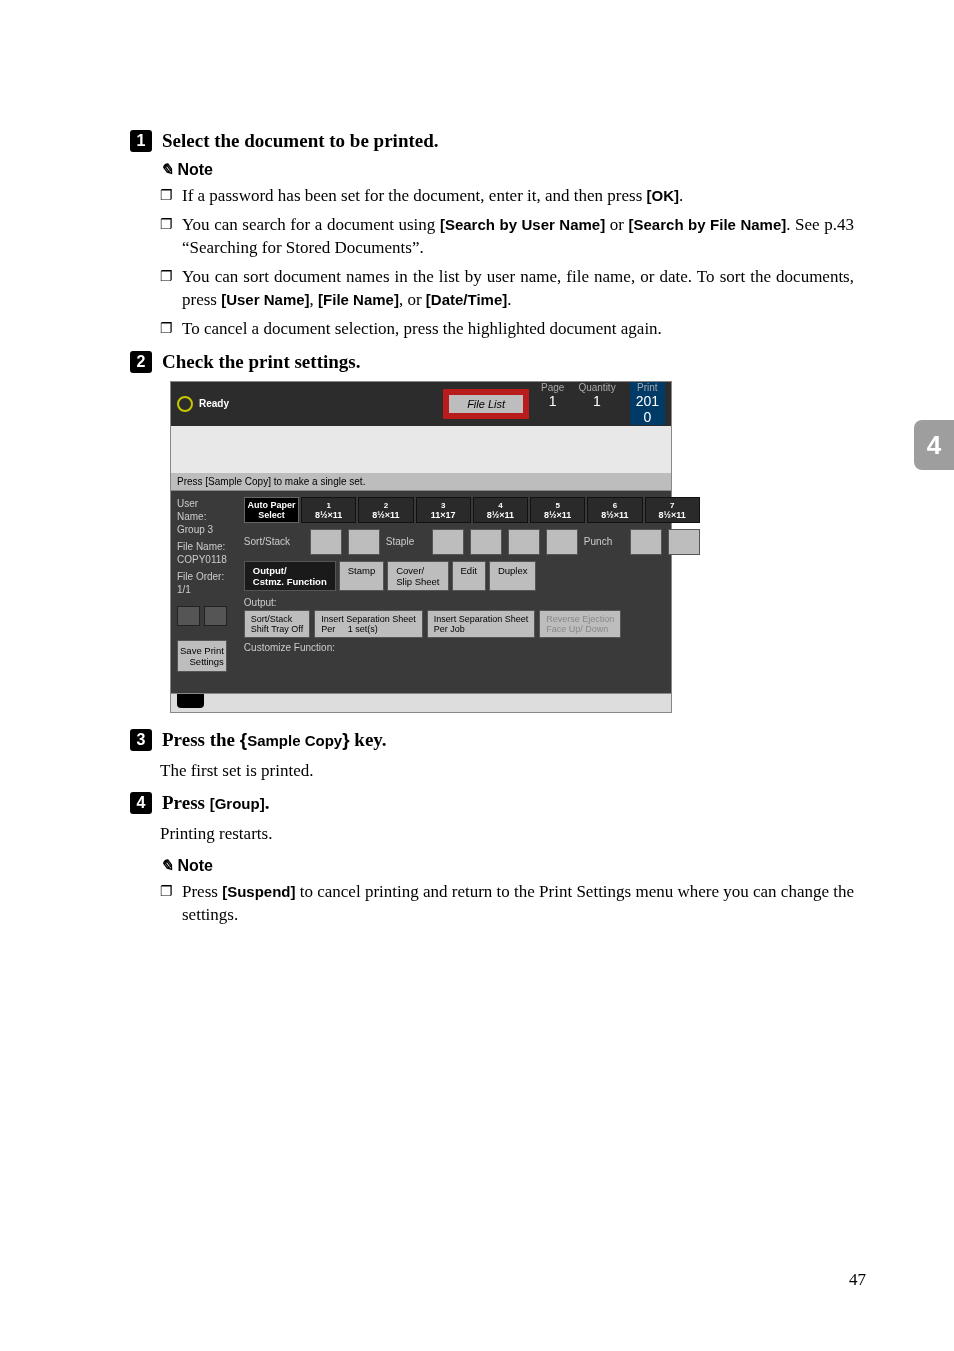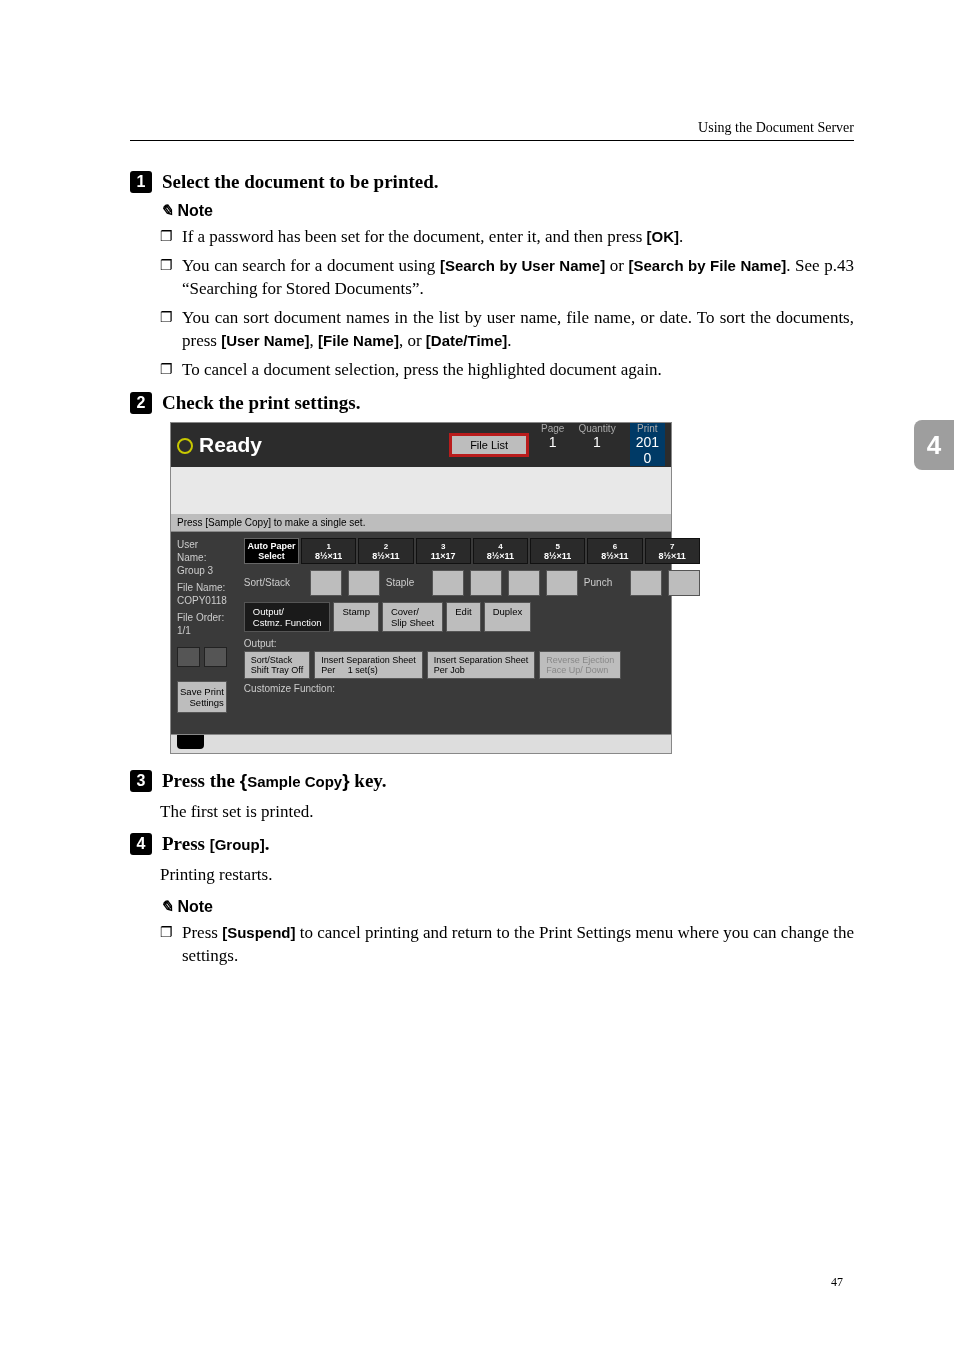--- a/index.html
+++ b/index.html
@@ -117,31 +117,31 @@
   }
   .ss-top {
     background: #2c2c2c;
     display: flex;
     align-items: center;
     padding: 4px 6px;
     height: 36px;
   }
   .ss-ready {
     color: #fff;
-    font-size: 21px;
+    font-size: 10px;
     font-weight: bold;
     flex: 1;
   }
   .ss-ready-dot {
     display:inline-block;
     width:12px;height:12px;border:2px solid #c8c800;border-radius:50%;
     vertical-align:middle;margin-right:6px;
   }
   .ss-filelist {
-    background:#bdbdbd;color:#000;border:3px solid #b91c1c;padding:3px 18px;font-size:11px;
+    background:#bdbdbd;color:#000;border:6px solid #b91c1c;padding:3px 18px;font-size:11px;font-style:italic;
   }
   .ss-top-right { display:flex; gap:14px; margin-left:12px; font-size:10px;}
   .ss-metric { text-align:center; }
   .ss-metric .lab { color:#aaa; }
   .ss-metric .val { color:#fff; font-size:14px; }
   .ss-metric.last { background:#003a66; padding:0 6px;}
   .ss-hint {
     background:#bdbdbd;color:#000;padding:3px 6px;font-size:10px;border-bottom:1px solid #888;margin-top:47px;
   }
   .ss-body { display:flex; background:#3a3a3a; padding:6px; gap:17px; min-height:190px;}
@@ -153,41 +153,40 @@
   .ss-right { flex:1; display:flex; flex-direction:column; gap:6px;}
   .ss-trays { display:flex; gap:2px;}
   .ss-tray { flex:1;background:#2a2a2a;border:1px solid #111;color:#fff;font-size:9px;text-align:center;padding:2px 0;font-weight:bold;}
   .ss-tray.sel { background:#000;border:1px solid #666;}
   .ss-tray .t1{font-size:8px;}
   .ss-section-row { display:flex; align-items:center; gap:6px;}
   .ss-lab { color:#ccc; font-size:10px; width:60px;}
   .ss-iconbtn { width:30px;height:24px;background:#bdbdbd;border:1px solid #555;}
   .ss-row2 { display:flex; gap:3px; flex-wrap:wrap;}
   .ss-pill { background:#bdbdbd;color:#000;border:1px solid #555;padding:3px 8px;font-size:9.5px;}
-  .ss-pill.sel{background:#1a1a1a;color:#fff;}
+  .ss-pill.sel{background:#1a1a1a;color:#fff;font-weight:bold;}
   .ss-output { color:#ccc; font-size:10px;}
   .ss-out-row{display:flex;gap:4px;margin-top:2px;}
   .ss-out-btn{background:#bdbdbd;color:#000;border:1px solid #555;padding:3px 6px;font-size:9px;flex:0 0 auto;}
   .ss-out-btn.dis{color:#888;}
   .ss-func{color:#ccc;font-size:10px;margin-top:4px;}
   .ss-bottom{height:18px;background:#ddd;border-top:1px solid #888;}
   .ss-tab{display:inline-block;background:#000;color:#fff;font-size:9px;padding:2px 12px;margin-left:6px;border-radius:0 0 4px 4px;}
   .page-num {
     position: absolute;
     bottom: 40px;
-    right: 111px;
-    font-size: 12px;
+    right: 88px;
+    font-size: 17px;
   }
   .bracket { font-family: Arial, sans-serif; font-weight:bold; }
 </style>
 </head>
 <body>
 
 <div class="page">
-  <div class="header-line">Using the Document Server</div>
   <div class="side-tab">4</div>
 
   <div class="step">
     <span class="step-num">1</span>
     <span class="step-text">Select the document to be printed.</span>
   </div>
 
   <div class="note-head">
     <span class="pencil">✎</span><span>Note</span>
   </div>

